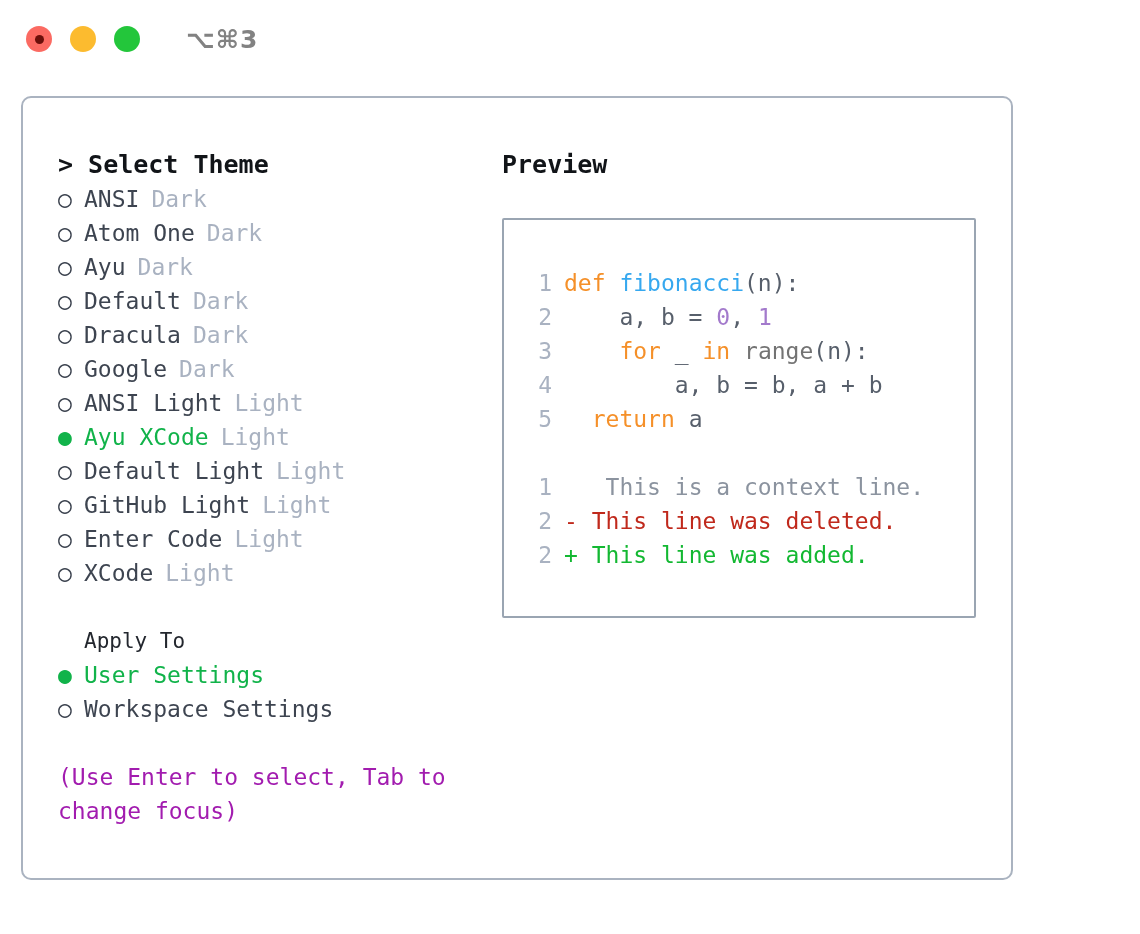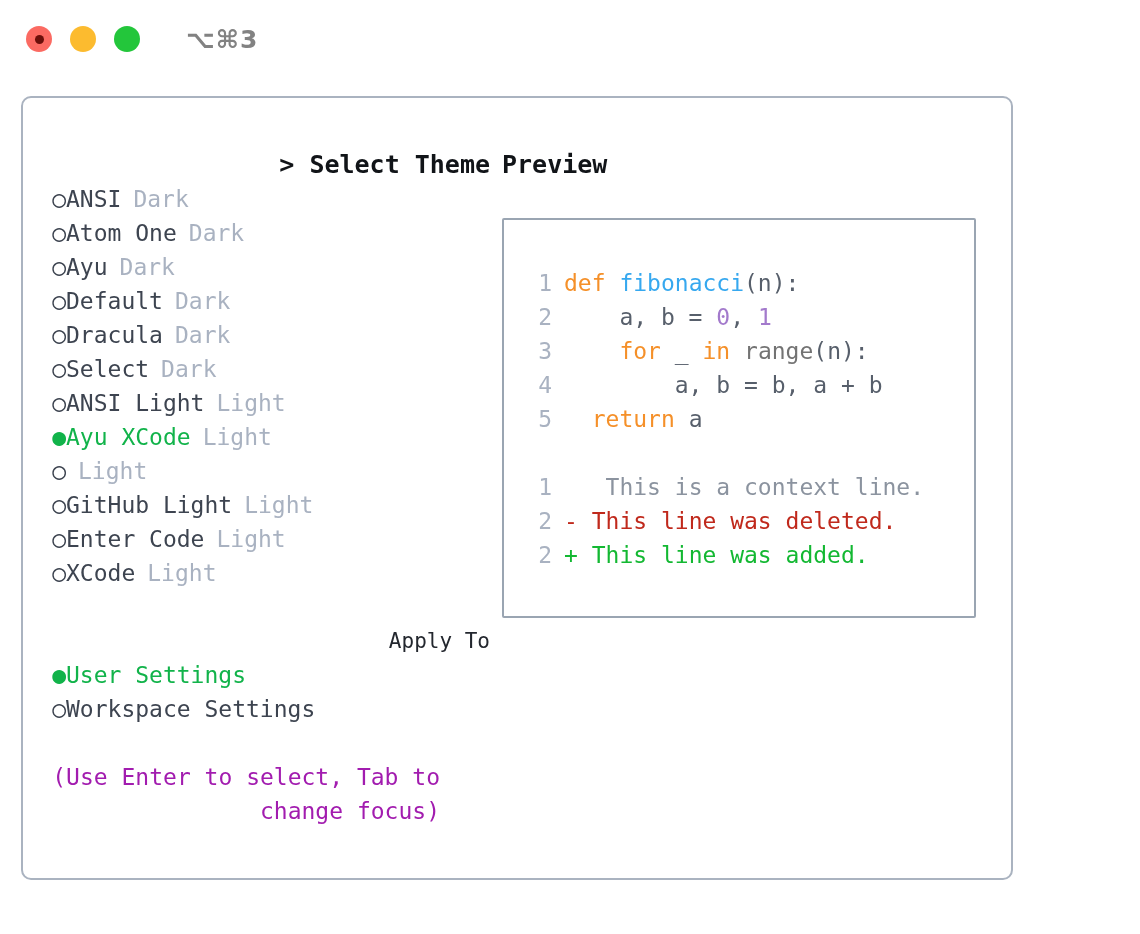--- a/index.html
+++ b/index.html
@@ -84,24 +84,23 @@
 
   .panel-inner {
     position: absolute;
     left: 0; top: 0;
     width: 100%; height: 100%;
   }
 
   
   .left-col {
     position: absolute;
-    left: 17px;
+    left: 35px;
     top: 50px;
     width: 450px;
-    text-align: right;
   }
 
   .section-title {
     font-size: 25px;
     font-weight: bold;
     color: #111418;
     line-height: 34px;
     white-space: pre;
   }
 
@@ -220,24 +219,24 @@
 
       <div class="left-col">
         <div class="section-title">&gt; Select Theme</div>
 
         <div class="opt-list" id="theme-list">
             <div class="opt-row"><span class="bullet">○</span><span class="opt-label">ANSI</span><span class="opt-badge">Dark</span></div>
             <div class="opt-row"><span class="bullet">○</span><span class="opt-label">Atom One</span><span class="opt-badge">Dark</span></div>
             <div class="opt-row"><span class="bullet">○</span><span class="opt-label">Ayu</span><span class="opt-badge">Dark</span></div>
             <div class="opt-row"><span class="bullet">○</span><span class="opt-label">Default</span><span class="opt-badge">Dark</span></div>
             <div class="opt-row"><span class="bullet">○</span><span class="opt-label">Dracula</span><span class="opt-badge">Dark</span></div>
-            <div class="opt-row"><span class="bullet">○</span><span class="opt-label">Select</span><span class="opt-badge">Dark</span></div>
+            <div class="opt-row"><span class="bullet">○</span><span class="opt-label">Google</span><span class="opt-badge">Dark</span></div>
             <div class="opt-row"><span class="bullet">○</span><span class="opt-label">ANSI Light</span><span class="opt-badge">Light</span></div>
             <div class="opt-row selected"><span class="bullet on">●</span><span class="opt-label">Ayu XCode</span><span class="opt-badge">Light</span></div>
-            <div class="opt-row"><span class="bullet">○</span><span class="opt-badge">Light</span></div>
+            <div class="opt-row"><span class="bullet">○</span><span class="opt-label">Default Light</span><span class="opt-badge">Light</span></div>
             <div class="opt-row"><span class="bullet">○</span><span class="opt-label">GitHub Light</span><span class="opt-badge">Light</span></div>
             <div class="opt-row"><span class="bullet">○</span><span class="opt-label">Enter Code</span><span class="opt-badge">Light</span></div>
             <div class="opt-row"><span class="bullet">○</span><span class="opt-label">XCode</span><span class="opt-badge">Light</span></div>
           </div>
 
         <div class="spacer-row"></div>
 
         <div class="apply-head">Apply To</div>
 
         <div class="opt-list" id="apply-list">

